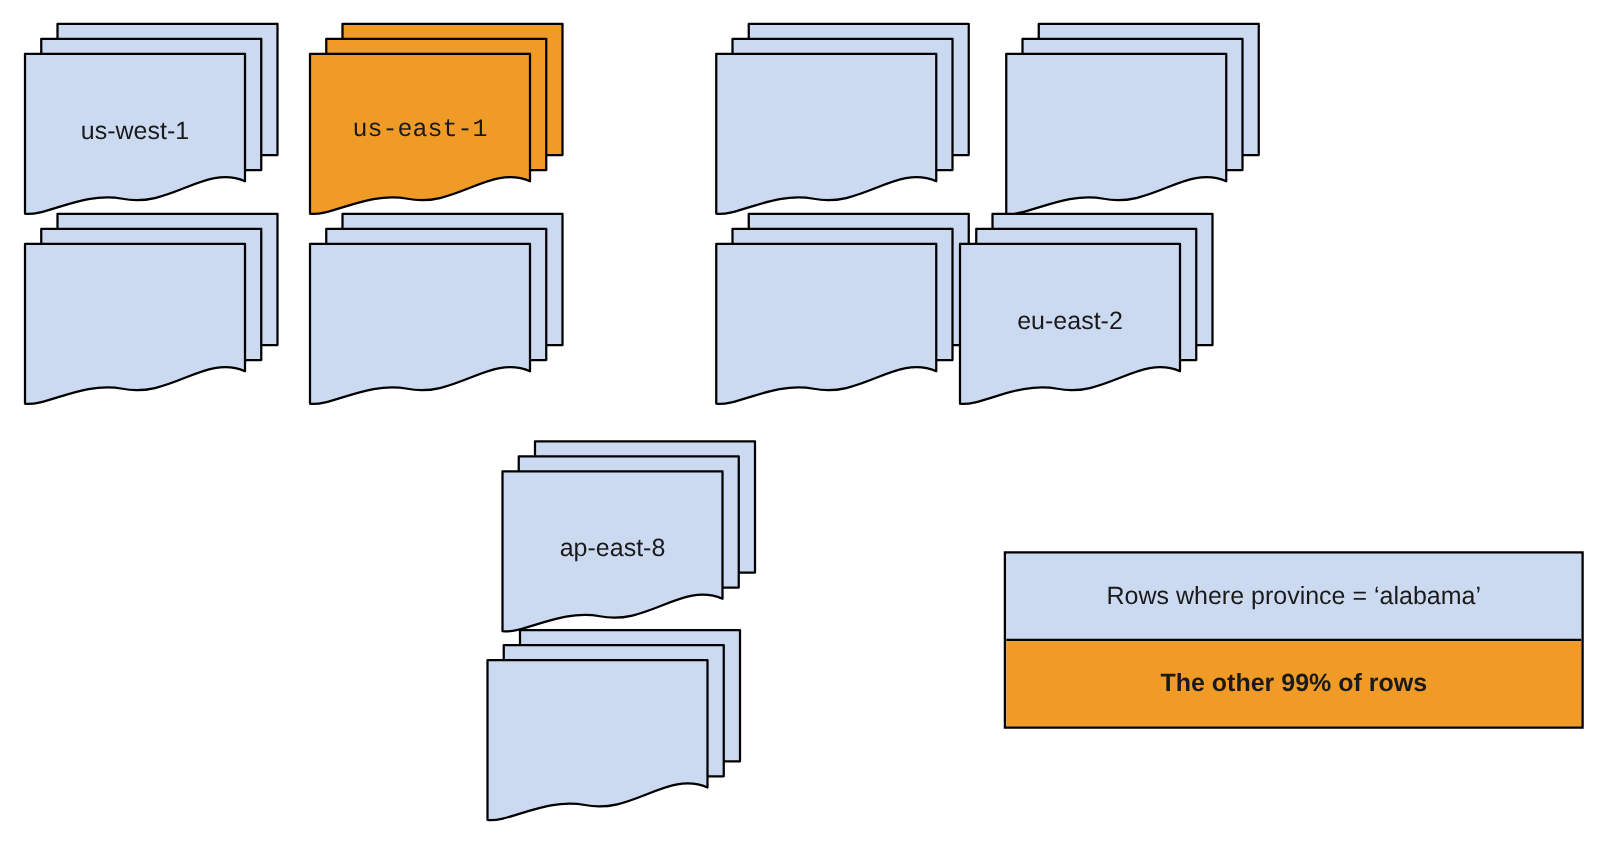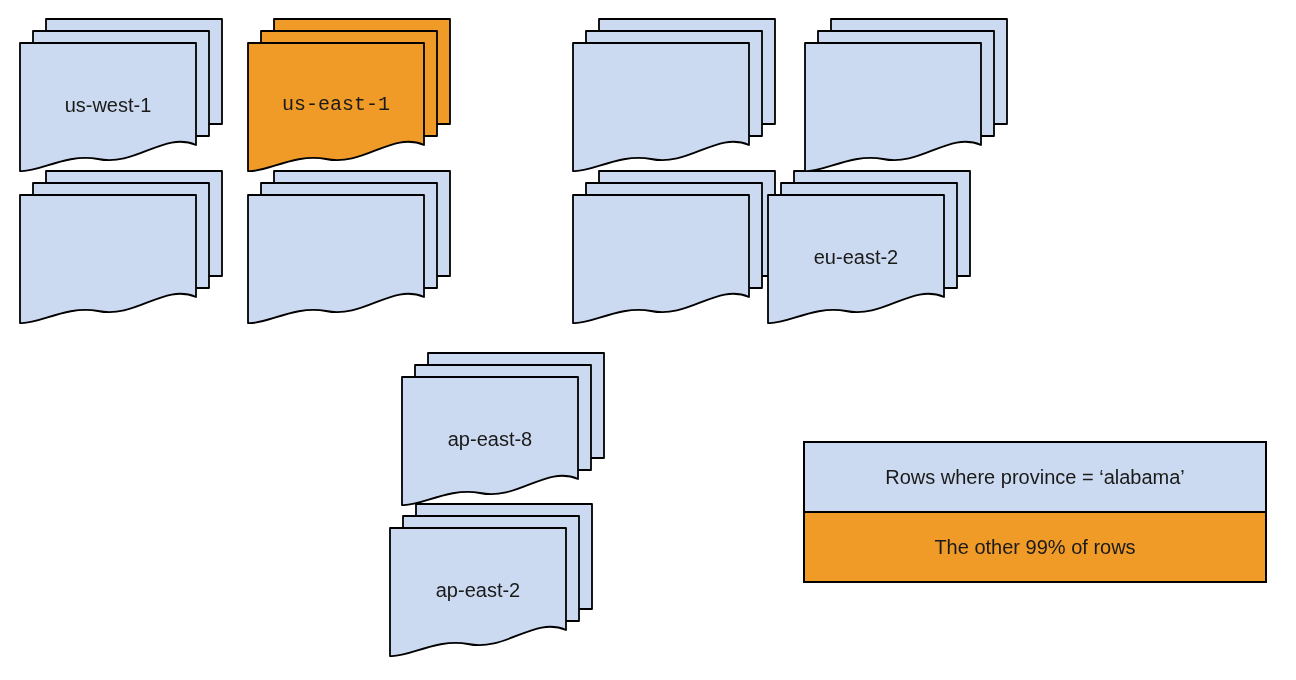--- a/index.html
+++ b/index.html
@@ -65,20 +65,21 @@
     justify-content: center;
     font-size: 20px;
     color: var(--text, #1a1a1a);
   }
   .legend-row.partition {
     background: var(--partition-fill, #ccdaf1);
     border-bottom: 2px solid var(--stroke, #000000);
   }
   .legend-row.highlight {
     background: var(--highlight-fill, #f09b28);
+    font-weight: bold;
   }
 </style>
 </head>
 <body>
 
 <div id="canvas">
 
   <div id="stacks">
     <div class="stack" style="left: 20px; top: 17px; z-index: 3;">
       <svg class="stack-svg" width="204" height="158" viewBox="0 0 204 158" aria-hidden="true">
@@ -155,21 +156,20 @@
       </svg>
       <div class="stack-label">ap-east-8</div>
     </div>
 
     <div class="stack" style="left: 390px; top: 502px; z-index: 2;">
       <svg class="stack-svg" width="204" height="158" viewBox="0 0 204 158" aria-hidden="true">
         <rect class="sheet sheet-back" x="26" y="2" width="176" height="105"></rect>
         <rect class="sheet sheet-middle" x="13" y="14" width="176" height="105"></rect>
         <path class="sheet sheet-front" d="M 0 26 L 176 26 L 176 128 C 144 114, 116 150, 78 142 C 46 136, 18 156, 0 154 Z"></path>
       </svg>
-      <div class="stack-label">ap-east-2</div>
     </div>
   </div>
 
   <div class="legend">
     <div class="legend-row partition">
       <span>Rows where province = ‘alabama’</span>
     </div>
     <div class="legend-row highlight">
       <span>The other 99% of rows</span>
     </div>

